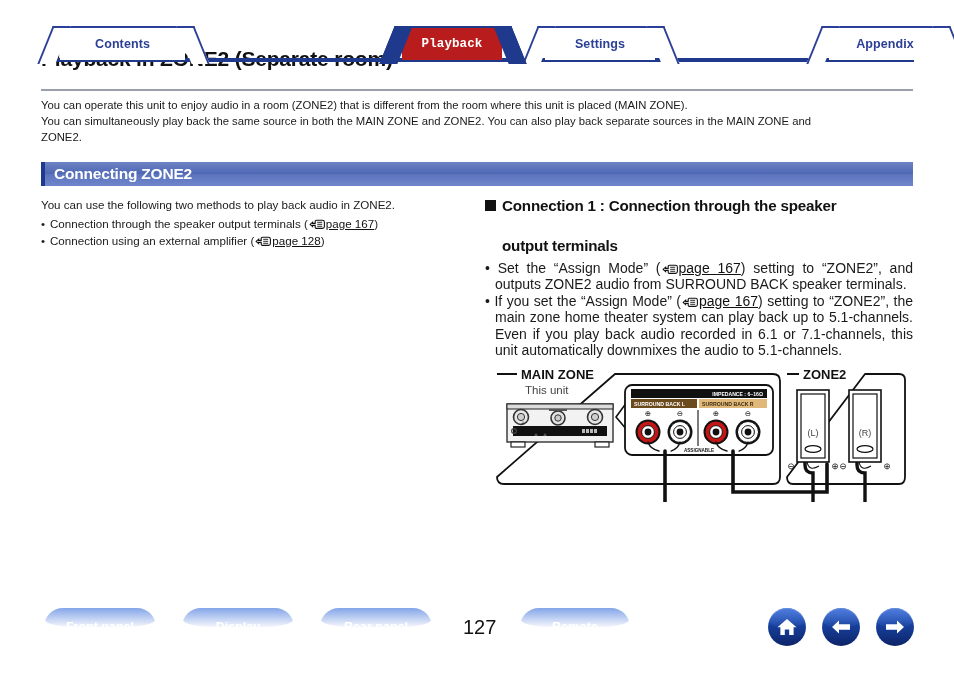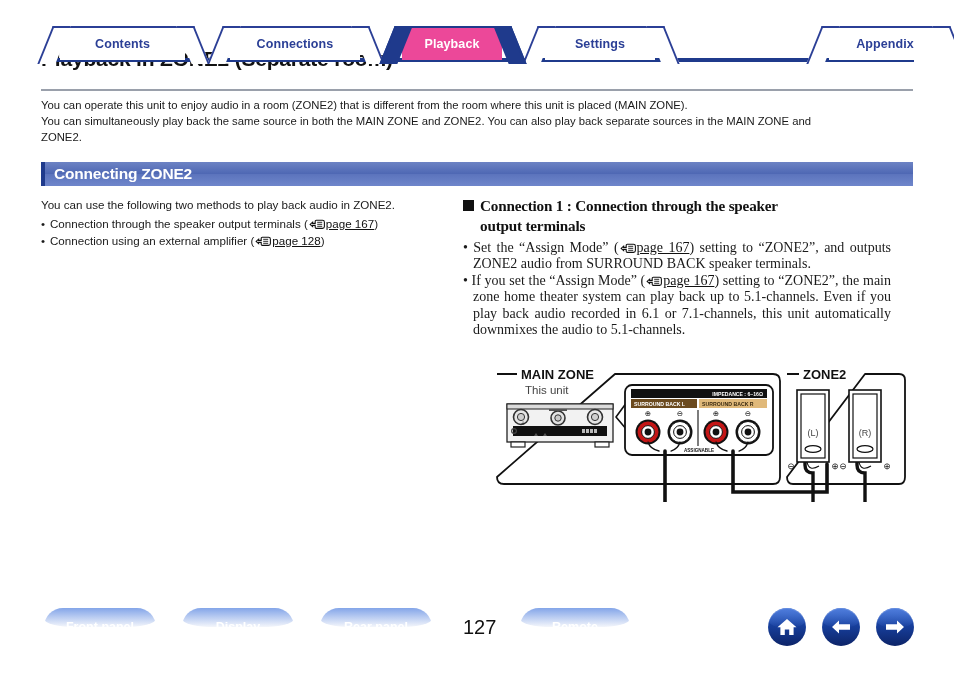--- a/index.html
+++ b/index.html
@@ -33,23 +33,24 @@
   .tab .edge-l { left: -15px; }
   .tab .edge-r { right: -15px; }
   .tab .edge-l:after, .tab .edge-r:after {
     content:""; position:absolute; top:0; width:100%; height:100%;
     background:#fff; border-top:2px solid #2b3f96;
   }
   .tab .edge-l:after { transform: skewX(-22deg); border-left: 2px solid #2b3f96; }
   .tab .edge-r:after { transform: skewX(22deg); border-right: 2px solid #2b3f96; }
 
   .tab.active {
-    background: #ec4899; color:#ffffff;
+    background: #b91c1c; color:#ffffff;
     border-top: 2px solid #1f3a8c;
     z-index: 5;
+    font-family: Liberation Mono, monospace;
   }
   .tab.active .edge-l:after, .tab.active .edge-r:after {
     background:#1f3a8c; border-top-color:#1f3a8c;
     border-left-color:#1f3a8c; border-right-color:#1f3a8c;
   }
   .tab-label { position: relative; z-index: 3; white-space: nowrap; }
 
   .tabbar-underline {
     position: absolute; left: 40px; top: 58px;
     width: 874px; height: 4px; background: #1f3a8c; z-index: 1;
@@ -100,31 +101,31 @@
 
   
   .hand {
     display:inline-block; position:relative;
     width: 17px; height: 9px; vertical-align: -1px; margin: 0 0px 0 1px;
   }
   .hand svg { position:absolute; left:0; top:-1px; }
 
   
   .col-right {
-    position:absolute; left:463px; top:196px; width:428px;font-family:Liberation Serif, serif;
+    position:absolute; left:485px; top:196px; width:428px;
   }
   .h2 {
     font-size:15.2px; font-weight:bold; line-height:20px; color:#111;
     letter-spacing:-.2px;
   }
   .h2 .sq {
     display:inline-block; width:11px; height:11px; background:#111;
     margin-right:6px; vertical-align:0px;
   }
-  .h2 .l2 { display:block; padding-left:17px; }
+  .h2 .l2 { display:block; padding-left:17px;margin-top:20px; }
   .r-bullets { margin-top:4px; font-size:14px; line-height:16.4px; }
   .r-bullets p { margin-bottom:0px; padding-left:10px; text-indent:-10px; }
   .r-bullets p + p { margin-top:0px; }
   .jb { text-align: justify; }
 
   
   .diagram { position:absolute; left:487px; top:352px; width:428px; height:150px; }
   .diagram svg { display:block; }
 
   
@@ -173,25 +174,20 @@
 <body>
 
 <div class="page">
 
   <div class="tabbar-underline"></div>
   <div class="tabbar">
     <div class="tab" id="tab0" style="left:20px;width:125px;">
       <span class="edge-l"></span>
       <span class="edge-r"></span>
       <span class="tab-label">Contents</span>
-    </div>
-    <div class="tab" id="tab1" style="left:190px;width:130px;">
-      <span class="edge-l"></span>
-      <span class="edge-r"></span>
-      <span class="tab-label">Connections</span>
     </div>
     <div class="tab active" id="tab2" style="left:362px;width:100px;">
       <span class="edge-l"></span>
       <span class="edge-r"></span>
       <span class="tab-label">Playback</span>
     </div>
     <div class="tab" id="tab3" style="left:505px;width:110px;">
       <span class="edge-l"></span>
       <span class="edge-r"></span>
       <span class="tab-label">Settings</span>

